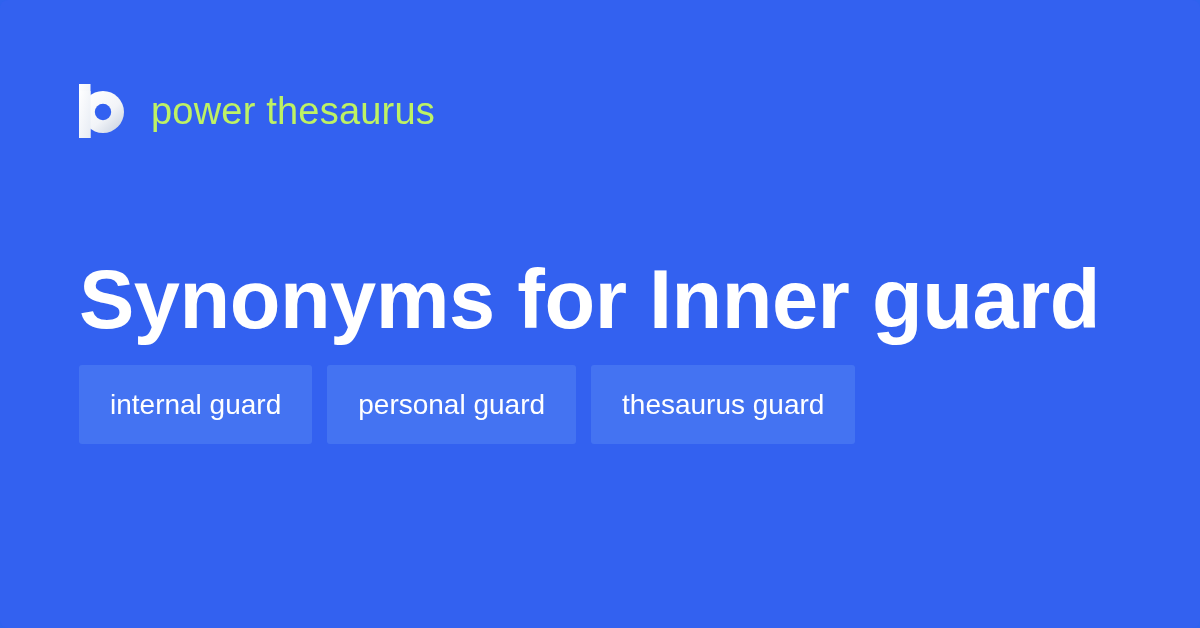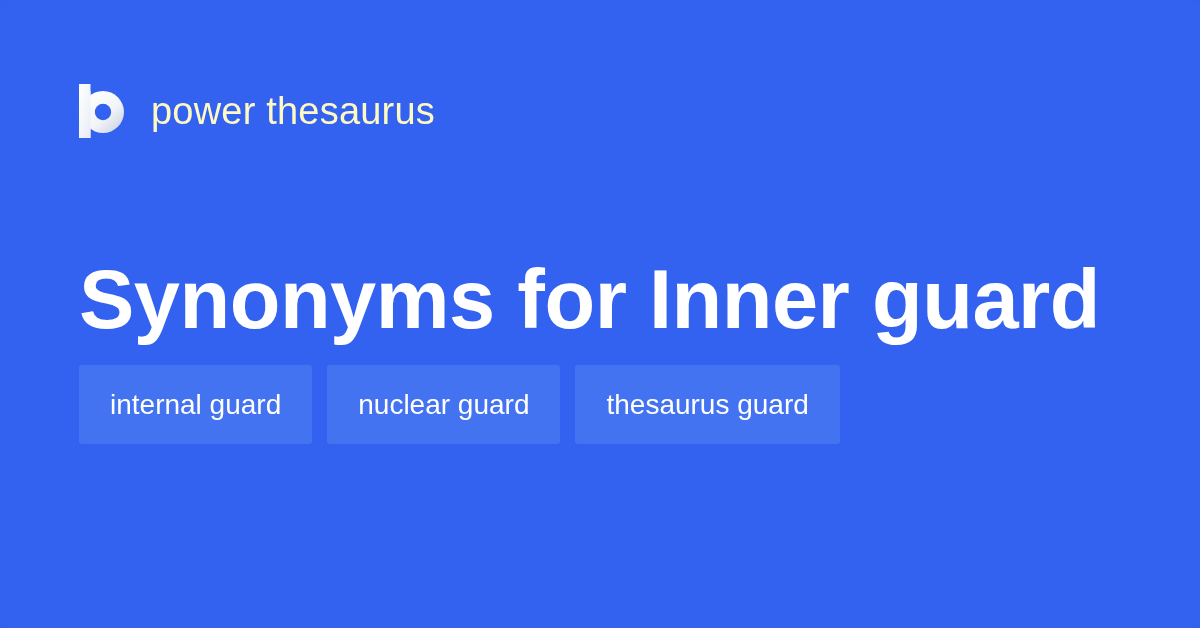--- a/index.html
+++ b/index.html
@@ -35,21 +35,21 @@
   }
 
   .brand-mark {
     width: 50px;
     height: 54px;
     display: block;
     flex: 0 0 auto;
   }
 
   .brand-word {
-    color: #fef9c3;
+    color: #bef264;
     font-size: 38px;
     font-weight: 300;
     letter-spacing: 0.2px;
     line-height: 1;
     white-space: nowrap;
   }
 
   
   .headline {
     position: absolute;
@@ -126,20 +126,20 @@
     <span class="brand-word">power thesaurus</span>
   </div>
 
   <h1 class="headline">Synonyms for Inner guard</h1>
 
   <div class="chips">
     <div class="chip">
       <span class="chip-label">internal guard</span>
     </div>
     <div class="chip">
-      <span class="chip-label">nuclear guard</span>
+      <span class="chip-label">personal guard</span>
     </div>
     <div class="chip">
       <span class="chip-label">thesaurus guard</span>
     </div>
   </div>
 
 </div>
 
 </body></html>

